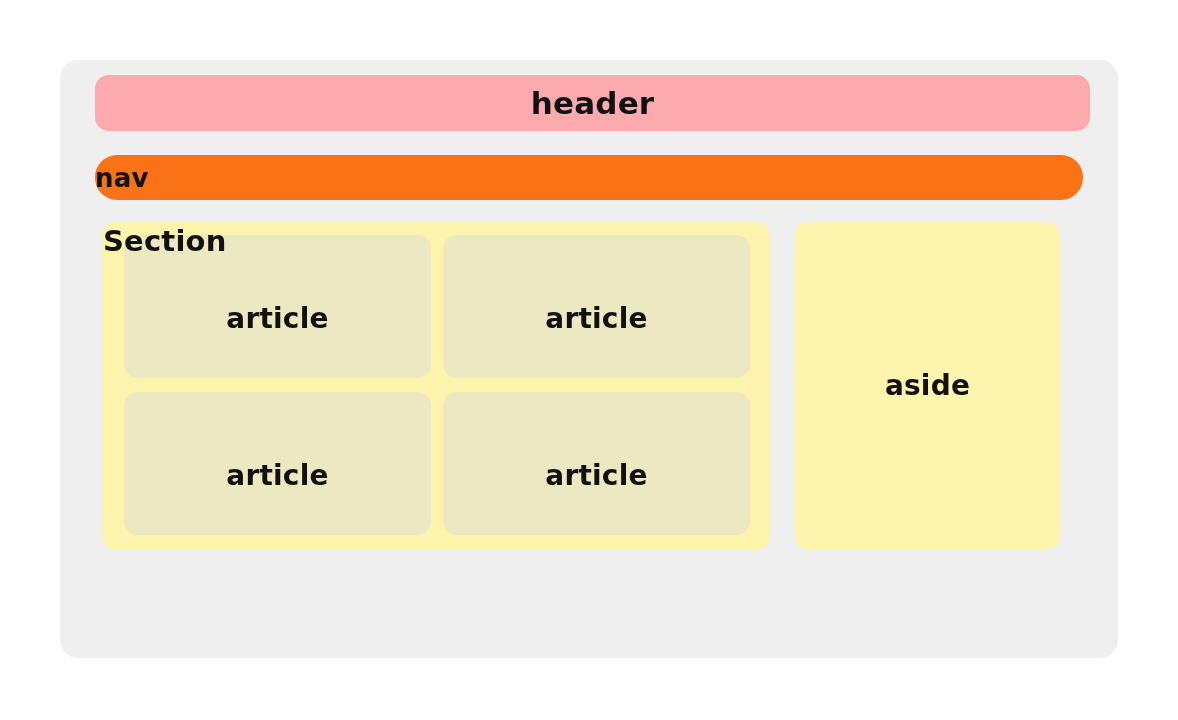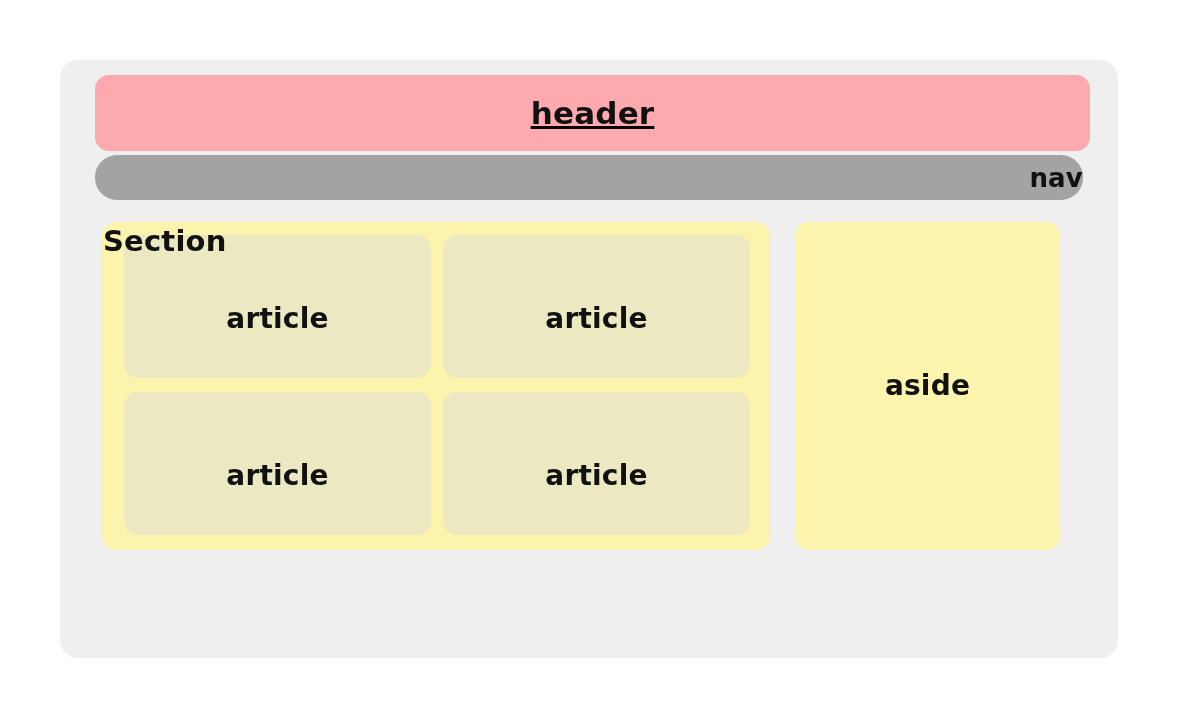--- a/index.html
+++ b/index.html
@@ -40,42 +40,41 @@
     line-height: 1;
     white-space: nowrap;
   }
 
   
   .header-band {
     position: absolute;
     left: 95px;
     top: 75px;
     width: 995px;
-    height: 76px;
+    height: 56px;
     background: #fcaaae;
     border-radius: 14px;
     display: flex;
     align-items: center;
     justify-content: center;
-    text-decoration: underline;
   }
   .header-band .label { font-size: 31px; }
 
   
   .nav-band {
     position: absolute;
     left: 95px;
     top: 155px;
     width: 988px;
     height: 45px;
-    background: #a3a3a3;
+    background: #f97316;
     border-radius: 22px;
     display: flex;
     align-items: center;
-    justify-content: flex-end;
+    justify-content: flex-start;
   }
   .nav-band .label { font-size: 26px; }
 
   
   .middle-row {
     position: absolute;
     left: 102px;
     top: 222px;
     width: 988px;
     height: 328px;

